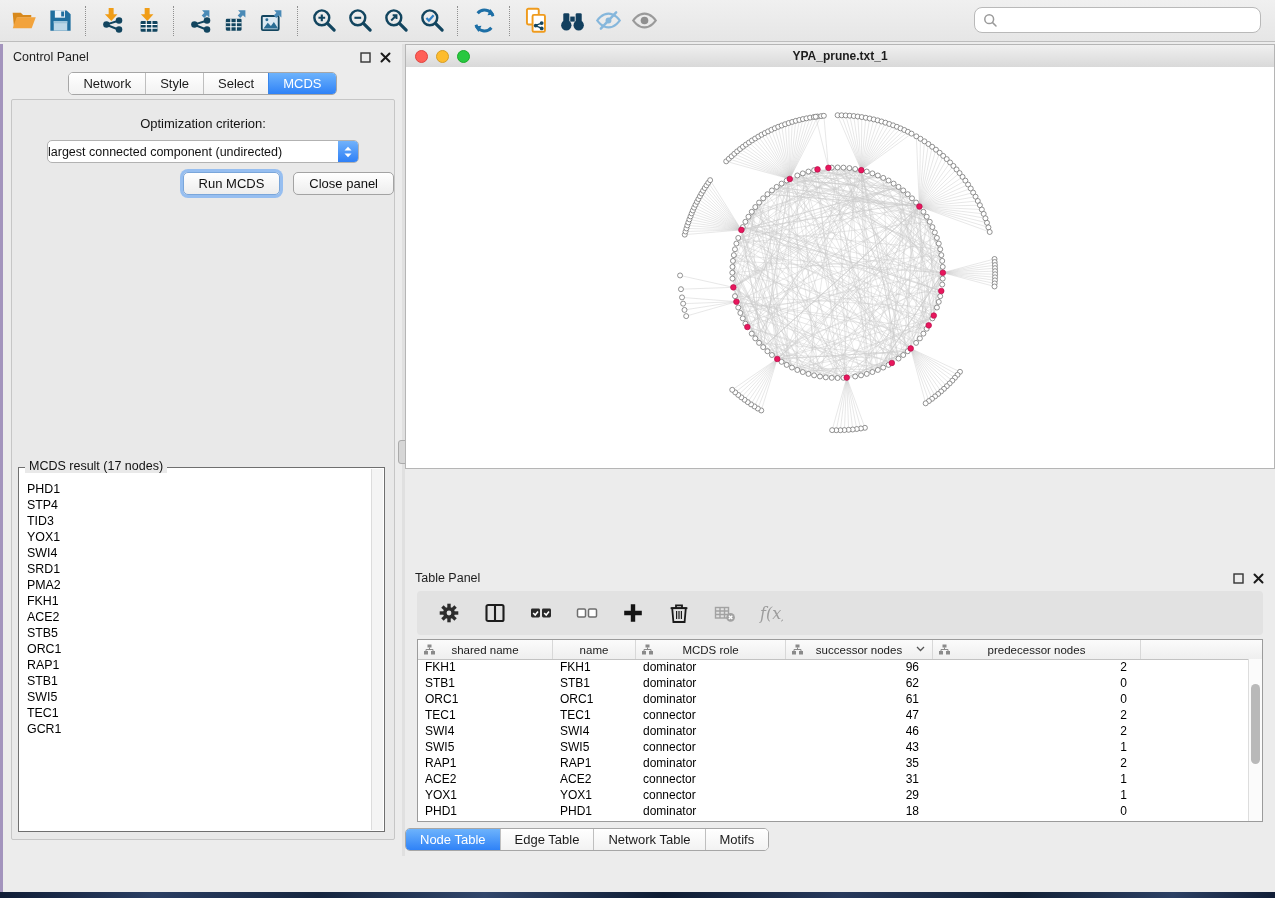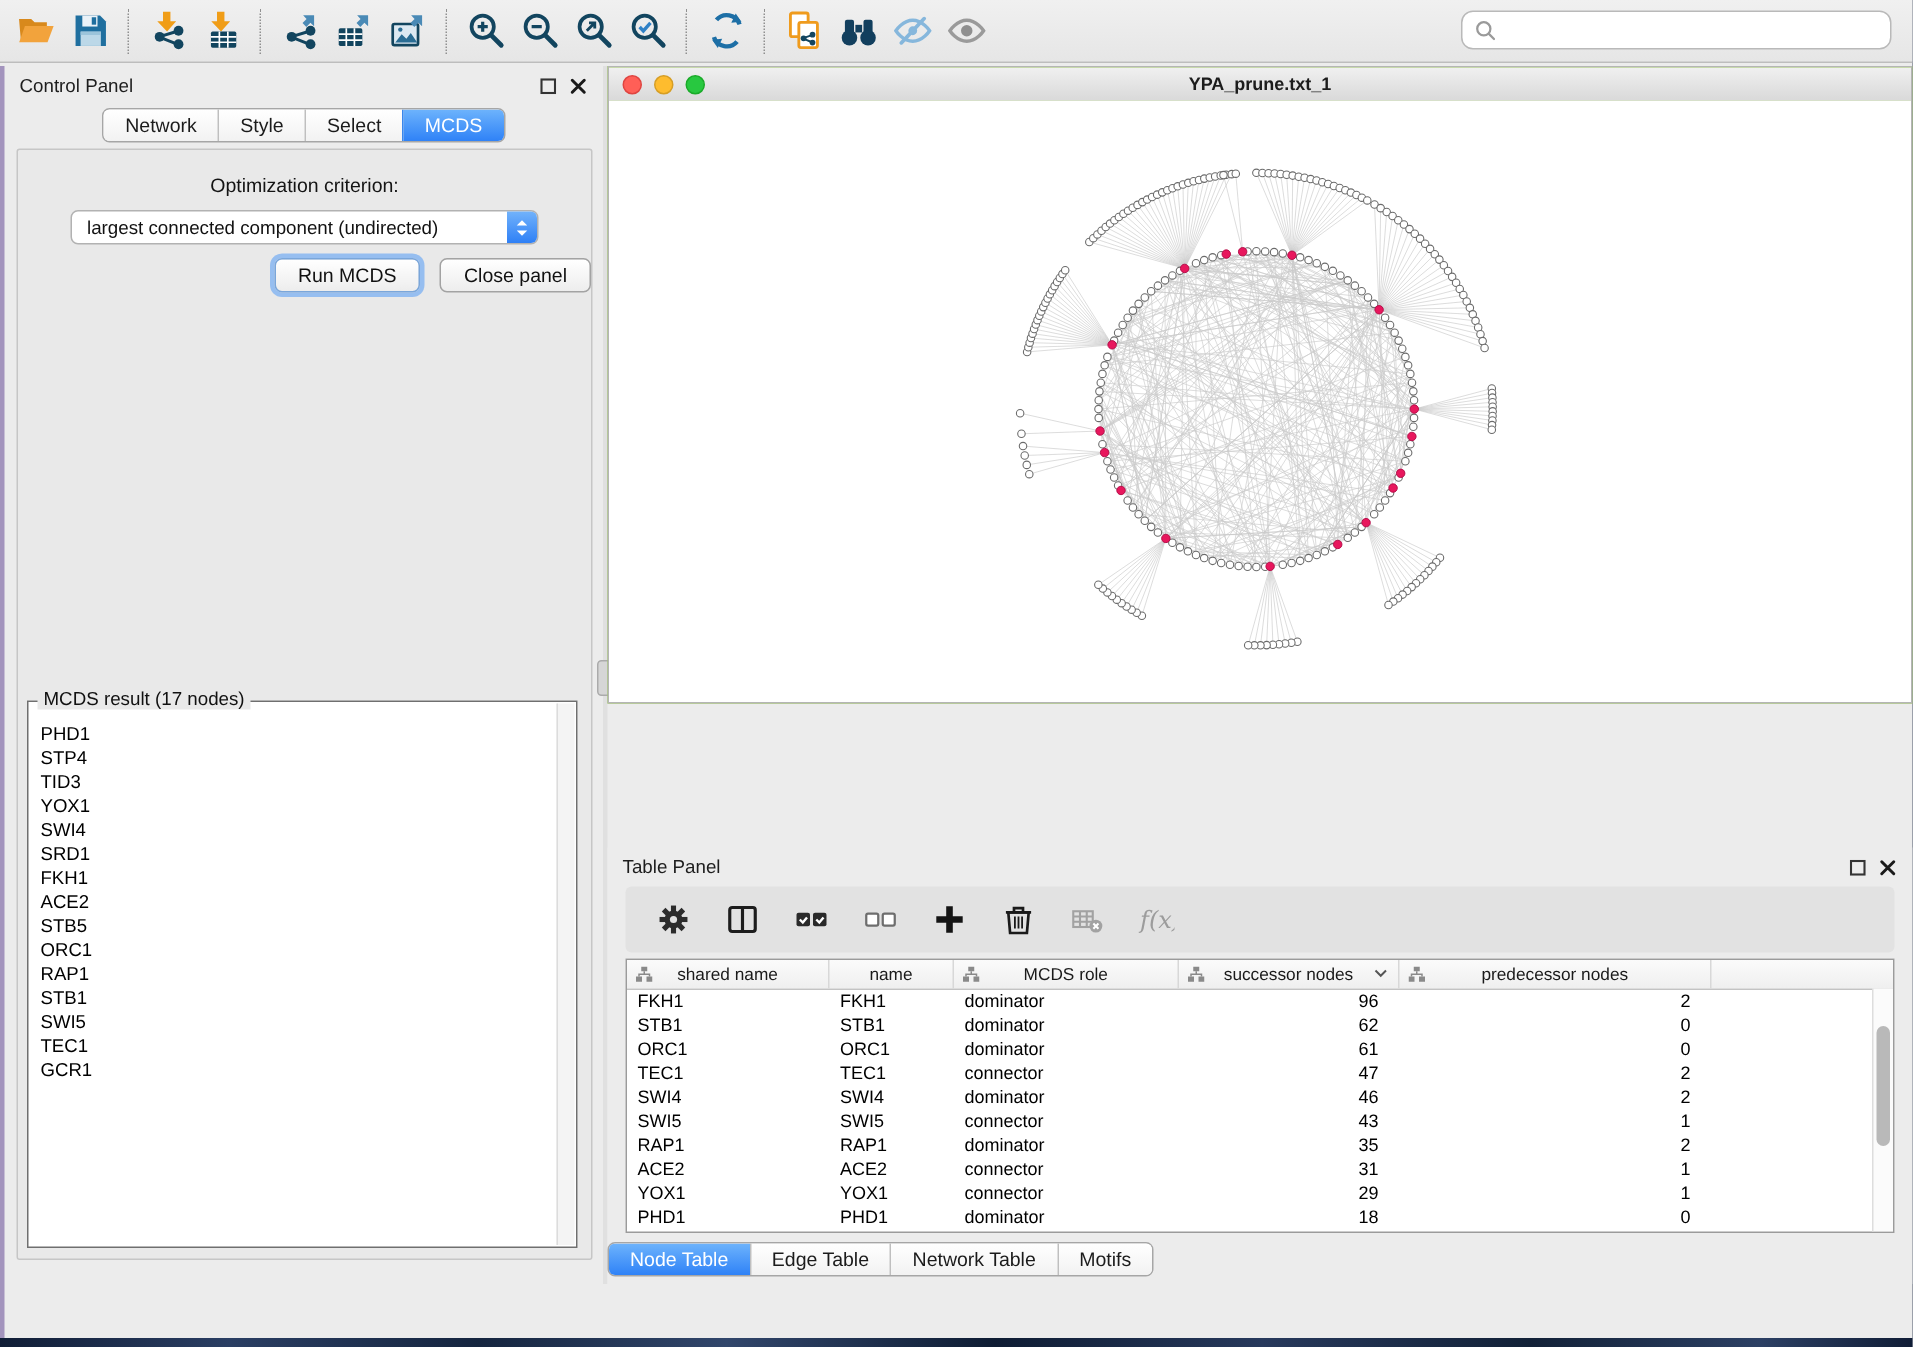--- a/index.html
+++ b/index.html
@@ -26,38 +26,38 @@
   .seg{display:inline-flex;border:1px solid #a6a6a6;border-radius:5px;overflow:hidden;background:#fff;}
   .seg .seg-tab{padding:3px 14px;font-size:13px;color:#1b1b1b;background:linear-gradient(#ffffff,#f2f2f2);
                 border-left:1px solid #bfbfbf;cursor:default;white-space:nowrap;}
   .seg .seg-tab:first-child{border-left:none;}
   .seg .seg-tab.active{background:linear-gradient(#6db3fc,#2f82f7);color:#fff;border-left-color:#3a87ec;}
   .cp-content{position:absolute;left:8px;right:7px;top:55px;bottom:16px;background:#e9e9e9;
               border:1px solid #c6c6c6;border-radius:2px;}
   .opt-label{position:absolute;top:16px;width:100%;text-align:center;font-size:13px;color:#141414;}
   .dropdown{position:absolute;top:40px;left:50%;transform:translateX(-50%);width:312px;height:23px;background:#fff;
             border:1px solid #b2b2b2;border-radius:5px;display:flex;align-items:center;box-sizing:border-box;}
-  .dropdown .dd-text{flex:1;font-size:12.5px;padding-left:10px;color:#111;white-space:nowrap;}
+  .dropdown .dd-text{flex:1;font-size:12.5px;color:#111;white-space:nowrap;}
   .dropdown .dd-step{width:20px;align-self:stretch;background:linear-gradient(#71b2fb,#2f80f6);
                      border-radius:0 4px 4px 0;display:flex;align-items:center;justify-content:center;}
   .btn-row{position:absolute;top:72px;width:100%;display:flex;justify-content:flex-end;gap:13px;}
   .mac-btn{padding:3px 15px;font-size:13px;color:#111;background:linear-gradient(#ffffff,#ededed);
            border:1px solid #a3a3a3;border-radius:5px;cursor:default;}
   .mac-btn.focused{box-shadow:0 0 0 3px rgba(106,168,245,.65);border-color:#7aa6da;}
   .group-box{position:absolute;left:6px;right:9px;top:367px;bottom:7px;border:1px solid #6f6f6f;background:#fff;}
   .group-legend{position:absolute;top:-9px;left:6px;background:#e9e9e9;padding:0 4px;font-size:12.5px;color:#111;}
   .mcds-list{position:absolute;left:1px;right:13px;top:1px;bottom:1px;overflow:hidden;padding-top:12px;}
   .mcds-item{font-size:12.4px;line-height:16px;padding-left:7px;color:#000;}
   .gb-scroll{position:absolute;right:1px;top:1px;bottom:1px;width:11px;background:#f4f4f4;border-left:1px solid #dcdcdc;}
   
   .splitter{position:absolute;left:402px;top:44px;width:3px;bottom:36px;background:#e0e0e0;}
   .split-handle{position:absolute;left:398px;top:440px;width:9px;height:22px;background:#d6d6d6;
                 border:1px solid #ababab;border-radius:3px;}
   
-  .net-window{position:absolute;left:405px;top:44px;width:870px;height:425px;background:#84cc16;
+  .net-window{position:absolute;left:405px;top:44px;width:870px;height:425px;background:#1d4ed8;
               border:1px solid #b5b5b5;box-sizing:border-box;}
   .net-titlebar{height:22px;background:linear-gradient(#f0f0f0,#d9d9d9);border-bottom:1px solid #b0b0b0;
                 display:flex;align-items:center;position:relative;}
   .lights{display:flex;gap:8px;margin-left:9px;}
   .light{width:13px;height:13px;border-radius:50%;box-sizing:border-box;}
   .net-title{position:absolute;left:0;right:0;text-align:center;font-size:12px;font-weight:bold;color:#1c1c1c;}
   .net-canvas{position:absolute;left:0;right:0;top:22px;bottom:0;background:#fff;}
   .net-canvas svg{display:block;width:100%;height:100%;}
   
   .table-panel{position:absolute;left:405px;top:565px;width:870px;bottom:36px;background:#ececec;}
@@ -288,20 +288,21 @@
       </div>
       <div class="group-box">
         <span class="group-legend">MCDS result (17 nodes)</span>
         <div class="mcds-list" id="mcds-list">
             <div class="mcds-item">PHD1</div>
             <div class="mcds-item">STP4</div>
             <div class="mcds-item">TID3</div>
             <div class="mcds-item">YOX1</div>
             <div class="mcds-item">SWI4</div>
             <div class="mcds-item">SRD1</div>
+            <div class="mcds-item">PMA2</div>
             <div class="mcds-item">FKH1</div>
             <div class="mcds-item">ACE2</div>
             <div class="mcds-item">STB5</div>
             <div class="mcds-item">ORC1</div>
             <div class="mcds-item">RAP1</div>
             <div class="mcds-item">STB1</div>
             <div class="mcds-item">SWI5</div>
             <div class="mcds-item">TEC1</div>
             <div class="mcds-item">GCR1</div>
           </div>

